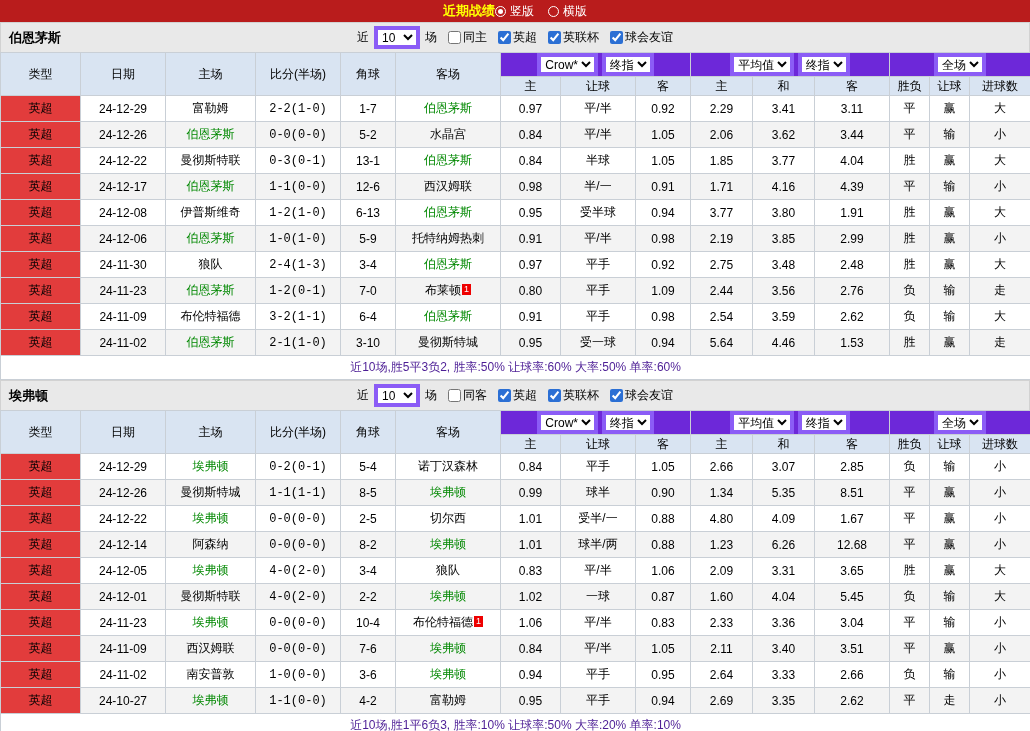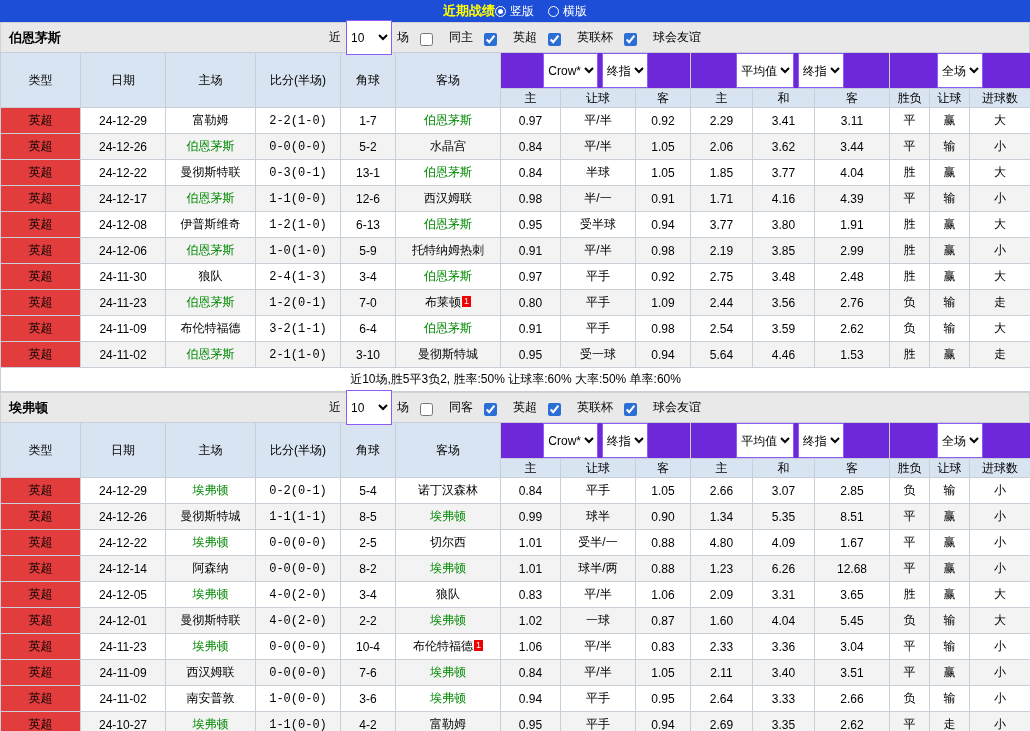--- a/index.html
+++ b/index.html
@@ -4,21 +4,21 @@
 <style>
   * { box-sizing: border-box; margin: 0; padding: 0; }
   body {
     width: 1030px;
     font-family: "Liberation Sans", "DejaVu Sans", sans-serif;
     font-size: 12px;
     color: #222;
     background: #fff;
   }
   .titlebar {
-    background: #1d4ed8;
+    background: #b91c1c;
     height: 22px;
     display: flex;
     align-items: center;
     justify-content: center;
   }
   .titlebar .title { color: #ffff00; font-weight: bold; font-size: 13px; }
   .radio-group { display: flex; align-items: flex-start; gap: 14px; }
   .radio-label { display: inline-flex; align-items: center; gap: 4px; color: #fff; cursor: pointer; }
   input[type=radio] {
     appearance: none; -webkit-appearance: none;
@@ -32,45 +32,45 @@
   .control-row {
     height: 30px; background: #e9e9e9;
     border: 1px solid #d2d2d2; border-bottom: none;
     display: flex; align-items: center; padding: 0 8px; position: relative;
   }
   .team-name { font-weight: bold; font-size: 13px; color: #000; }
   .filters {
     position: absolute; left: 50%; transform: translateX(-50%);
     display: flex; align-items: center; gap: 5px; white-space: nowrap; color: #000;
   }
-  .cb { display: inline-flex; align-items: flex-end; gap: 16px; cursor: pointer; padding-left: 6px; }
+  .cb { display: inline-flex; align-items: center; gap: 2px; cursor: pointer; padding-left: 6px; }
   input[type=checkbox] { width: 13px; height: 13px; accent-color: #2b6fd4; margin: 0; }
   select {
-    font-size: 12px; font-family: inherit; height: 35px;
-    background: #fff; border: 1px solid #8b5cf6; color: #000;
+    font-size: 12px; font-family: inherit; height: 23px;
+    background: #fff; border: 4px solid #8b5cf6; color: #000;
   }
   .count-select { width: 46px; }
   .grid { width: 1030px; border-collapse: collapse; table-layout: fixed; border-radius: 21px; }
   .grid th, .grid td {
     border: 1px solid #c9cfd6; text-align: center;
     overflow: hidden; white-space: nowrap;
   }
   .grid thead th { background: #d9e4f2; font-weight: normal; color: #000; }
   .dd-row th { height: 23px; }
   .grid thead th.ddcell { background: #6d28d9; }
   .sub-row th { height: 19px; }
   .grid tbody td { height: 26px; color: #000; }
   .grid tbody tr:nth-child(even) { background: #f3f3f3; }
   td.type { background: #e23c3c; color: #fff; }
   td.team { color: #000; cursor: pointer; }
   td.team.hl { color: #008800; }
   td.score { color: #ee0000; cursor: pointer; font-family: Liberation Mono, monospace; }
   .v-red { color: #ee0000; }
   .v-green { color: #009900; }
-  .summary { color: #000000; height: 24px; background: #fff; }
+  .summary { color: #4c1d95; height: 24px; background: #fff; }
   .badge {
     display: inline-block; background: #ee0000; color: #fff;
     font-size: 9px; line-height: 11px; padding: 0 2px; margin-left: 1px;
     vertical-align: 2px;
   }
 </style>
 </head>
 <body>
 
 <div class="titlebar">

